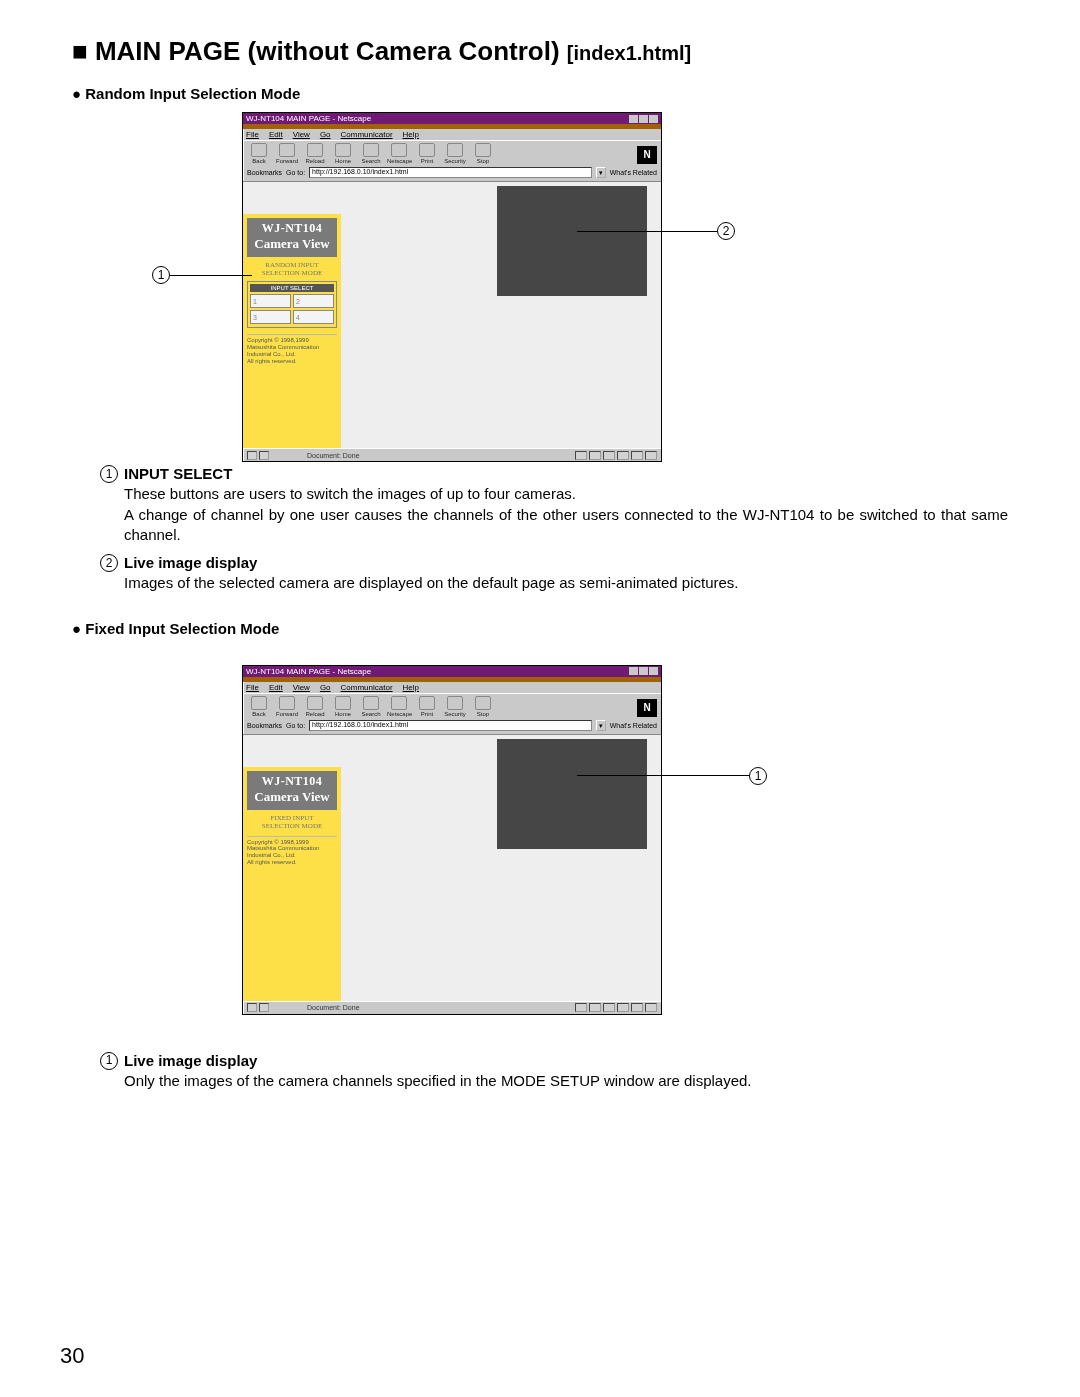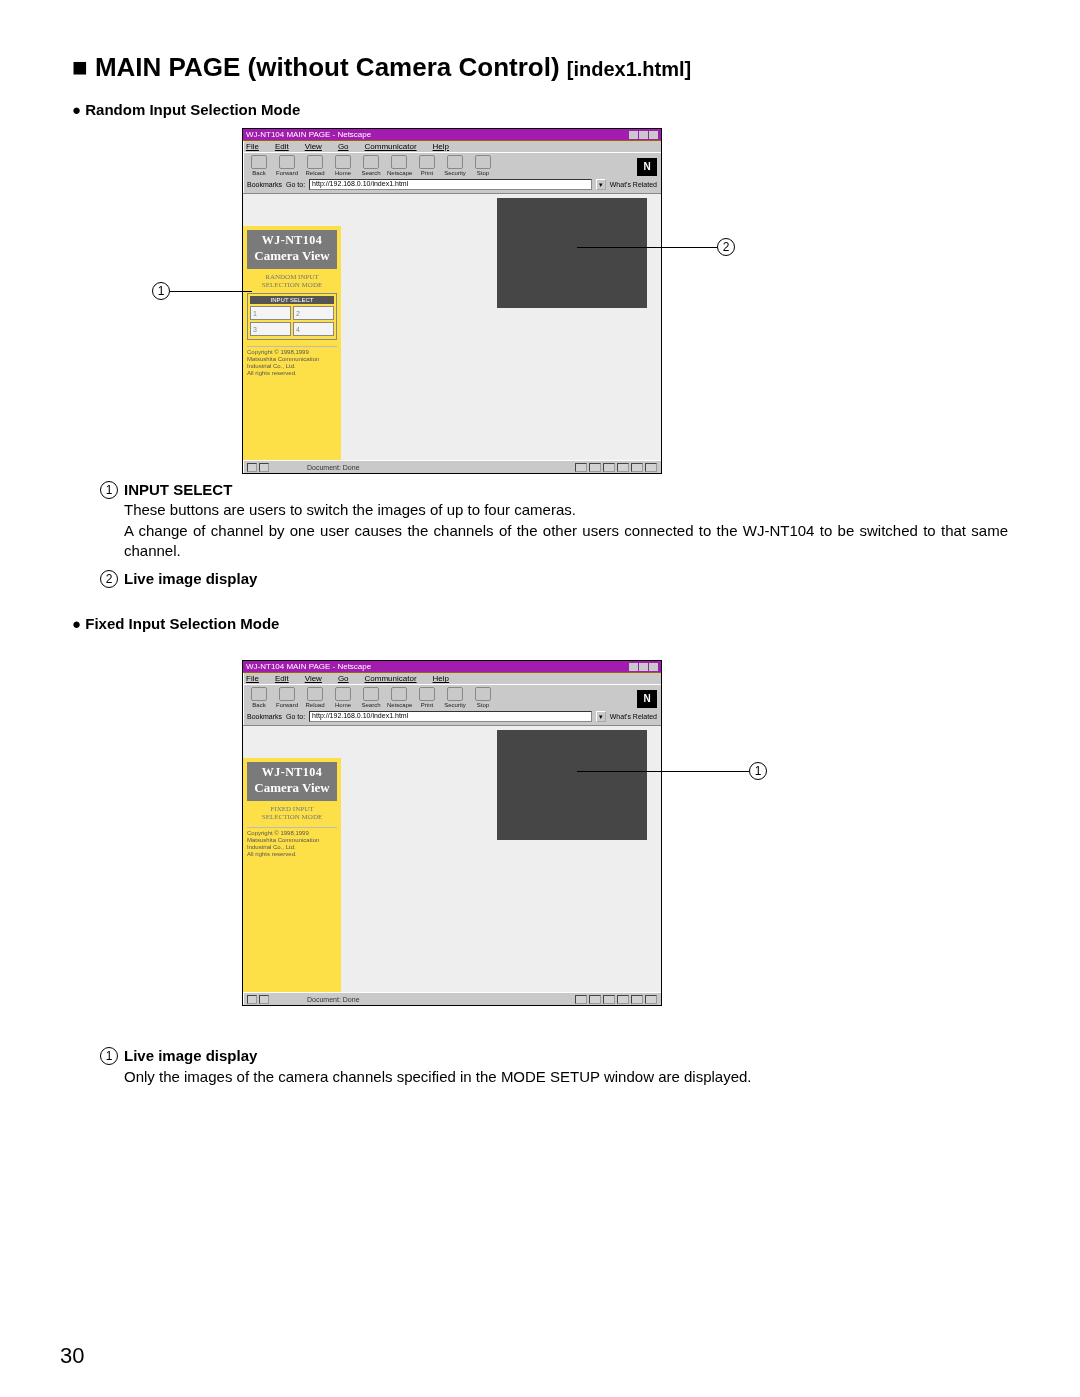--- a/index.html
+++ b/index.html
@@ -9,21 +9,21 @@
     height: 1397px;
     font-family: Arial, Helvetica, sans-serif;
     color: #000;
     position: relative;
   }
 
   .page {
     position: relative;
     width: 1080px;
     height: 1397px;
-    padding: 52px 72px 40px 72px;
+    padding: 36px 72px 40px 72px;
   }
 
   .h1 { font-size: 26px; font-weight: bold; margin-bottom: 18px; }
   .h1 .small { font-size: 20px; font-weight: bold; }
   .h1::before { content:"■ "; }
 
   .h2 { font-size: 15px; font-weight: bold; margin-top: 10px; margin-bottom: 10px; }
   .h2::before { content:"● "; }
 
   .shotwrap { position: relative; width: 100%; height: 334px; }
@@ -32,37 +32,37 @@
   .nswin {
     position: absolute;
     width: 420px;
     background: #c9c9c9;
     border: 1px solid #000;
     box-shadow: inset 1px 1px 0 #fff;
     font-size: 8px;
     color: #000;
   }
   .nswin .titlebar {
-    background: #a21caf;
+    background: #701a75;
     color: #fff;
     font-size: 8px;
     padding: 1px 3px;
     display: flex;
     justify-content: space-between;
     align-items: center;
   }
   .nswin .titlebar .btns { display:flex; gap:1px; }
   .nswin .titlebar .btns span {
     width:9px; height:8px; background:#c9c9c9; display:inline-block;
   }
   .nswin .menubar {
     font-size: 8px;
     padding: 1px 3px;
-    display:flex; gap:16px;
-    border-top:1px solid #a16207;
+    display:flex; gap:10px;
+    border-top:5px solid #a16207;
   }
   .nswin .menubar span { text-decoration: underline; }
   .nswin .toolbar {
     display:flex; gap:4px;
     padding: 2px 4px;
     align-items:flex-end;
     border-top:1px solid #fff;
   }
   .nswin .toolbar .tbtn {
     width: 24px;
@@ -313,20 +313,21 @@
       <div class="body">
         <div class="ttl">INPUT SELECT</div>
         <p>These buttons are users to switch the images of up to four cameras.</p>
         <p>A change of channel by one user causes the channels of the other users connected to the WJ-NT104 to be switched to that same channel.</p>
       </div>
     </div>
     <div class="item">
       <div class="n">2</div>
       <div class="body">
         <div class="ttl">Live image display</div>
+        <p>Images of the selected camera are displayed on the default page as semi-animated pictures.</p>
       </div>
     </div>
   </div>
 
   <div class="h2" style="margin-top:26px;">Fixed Input Selection Mode</div>
 
   <div class="shotwrap" style="height:334px; margin-top:28px;">
 
     <div class="nswin" style="left:170px; top:0;">
       <div class="titlebar">

